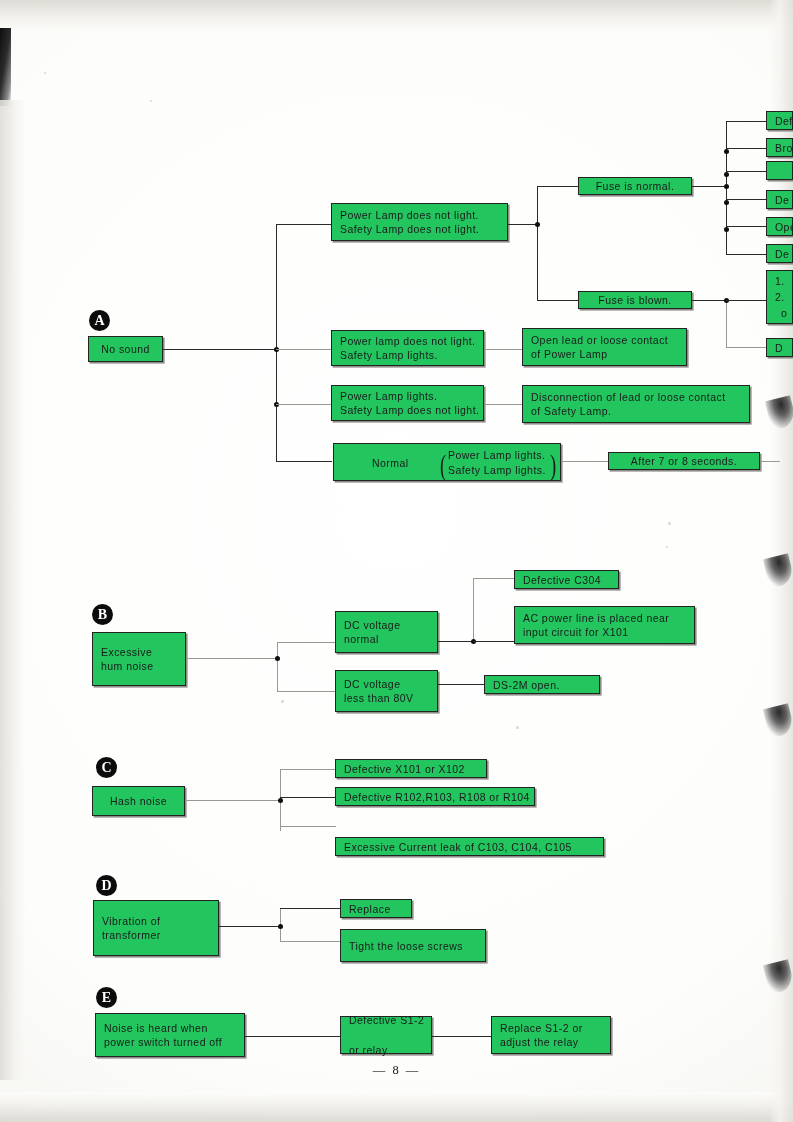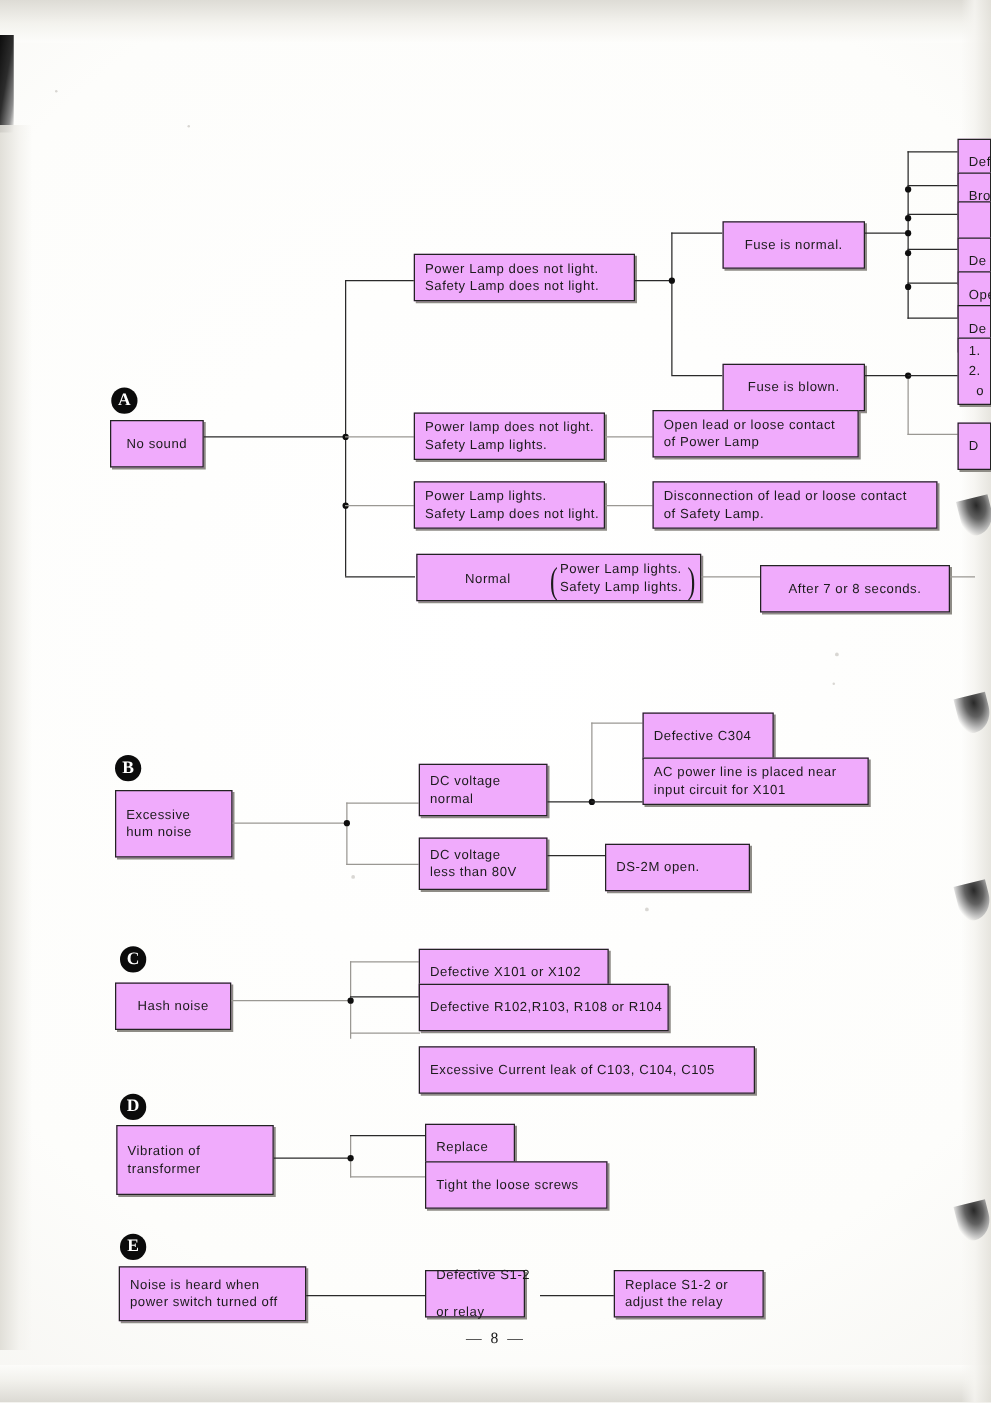--- a/index.html
+++ b/index.html
@@ -47,24 +47,24 @@
     border-radius:0 0 60% 40%;
     transform:rotate(-14deg);
     opacity:.92;
   }
   .speck{position:absolute;background:#b9b7b0;border-radius:50%;opacity:.55;}
 
   
   .box{
     position:absolute;box-sizing:border-box;
     border:1.3px solid #232323;
-    background:#f0abfc;
+    background:#22c55e;
     box-shadow:1.6px 1.6px 0 0 #8e8c86;
     display:flex;flex-direction:column;justify-content:center;
-    padding:18px 8px;
+    padding:8px 8px;
     font-size:10.5px;line-height:14px;
     letter-spacing:.45px;
     color:#1b1b1b;
     white-space:nowrap;
   }
   .box.center{align-items:center;}
   .box .ln{display:block;}
 
   .hline{position:absolute;height:0;border-top:1.15px solid #2a2a2a;}
   .vline{position:absolute;width:0;border-left:1.15px solid #2a2a2a;}
@@ -343,21 +343,21 @@
 <div class="marker" style="left:96px;top:987px;">
   <span>E</span>
 </div>
 
 <div class="box" style="left:95px;top:1013px;width:150px;height:44px;">
   <span class="ln">Noise is heard when</span>
   <span class="ln">power switch turned off</span>
 </div>
 
 <div class="hline" style="left:245px;top:1036px;width:96px;"></div>
-<div class="box" style="left:340px;top:1016px;width:80px;height:38px;gap:16px;">
+<div class="box" style="left:340px;top:1016px;width:92px;height:38px;gap:16px;">
   <span class="ln">Defective S1-2</span>
   <span class="ln">or relay</span>
 </div>
 
 <div class="hline" style="left:432px;top:1036px;width:60px;"></div>
 <div class="box" style="left:491px;top:1016px;width:120px;height:38px;">
   <span class="ln">Replace S1-2 or</span>
   <span class="ln">adjust the relay</span>
 </div>
 

